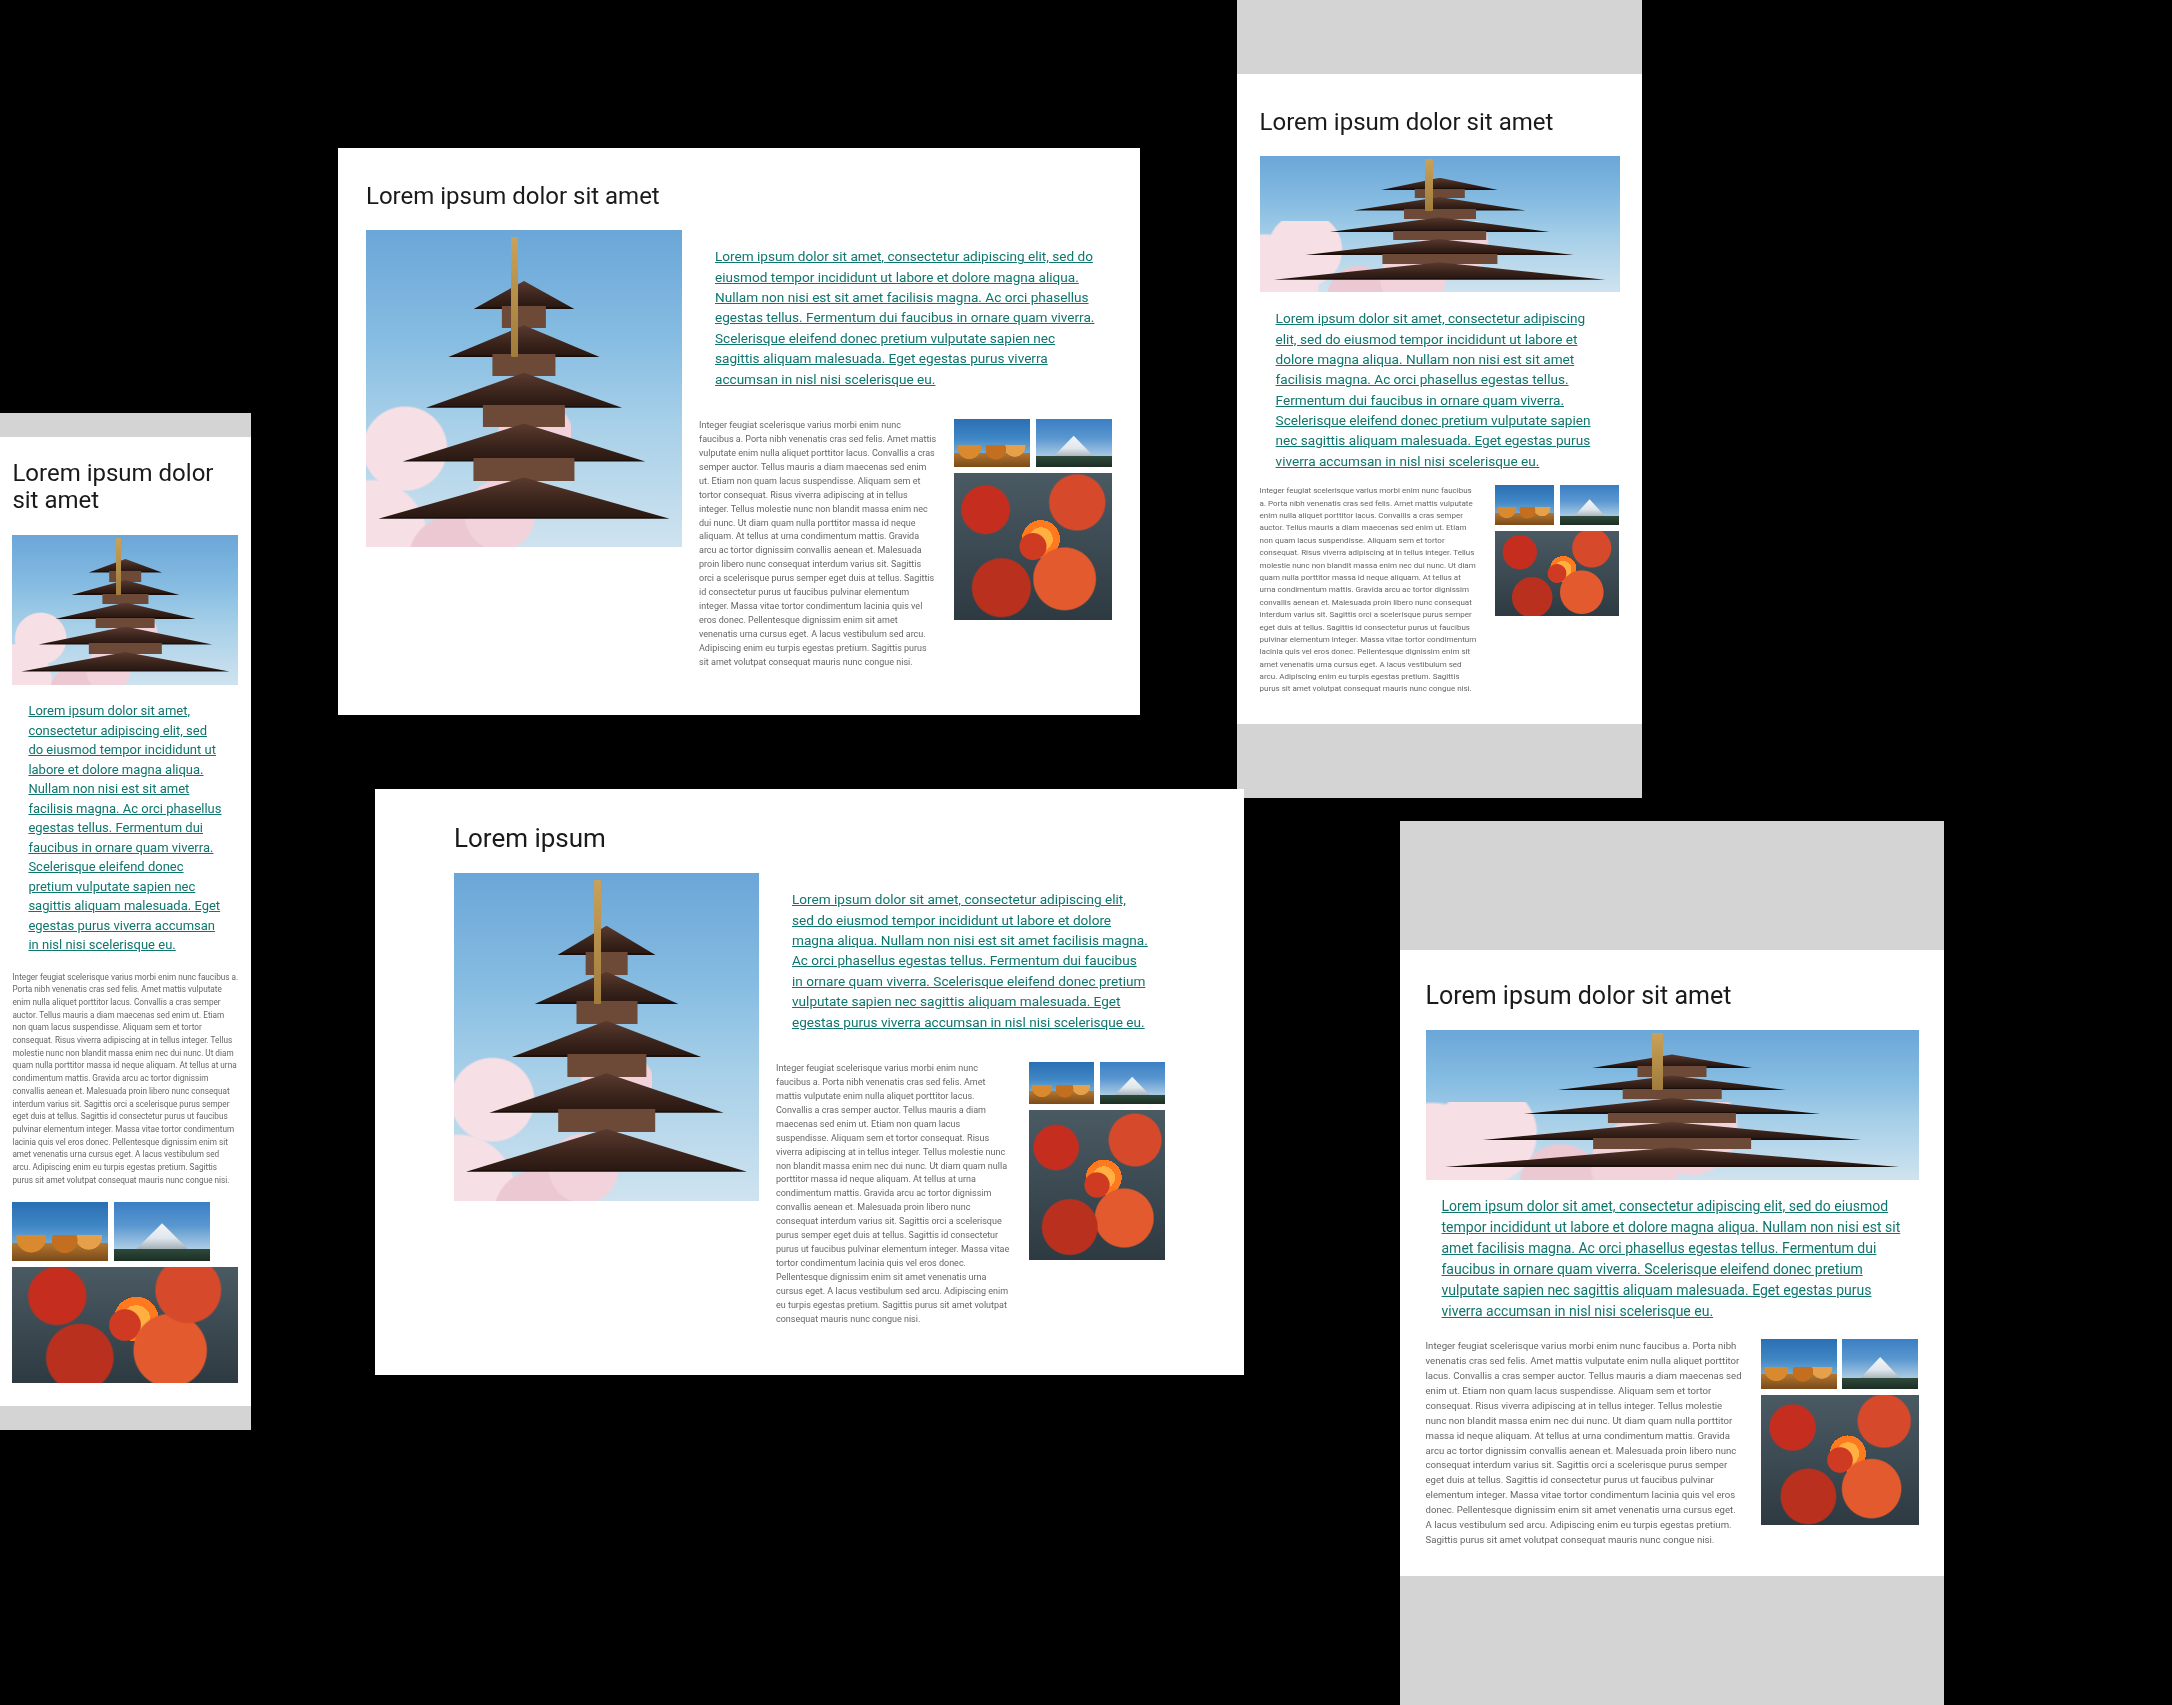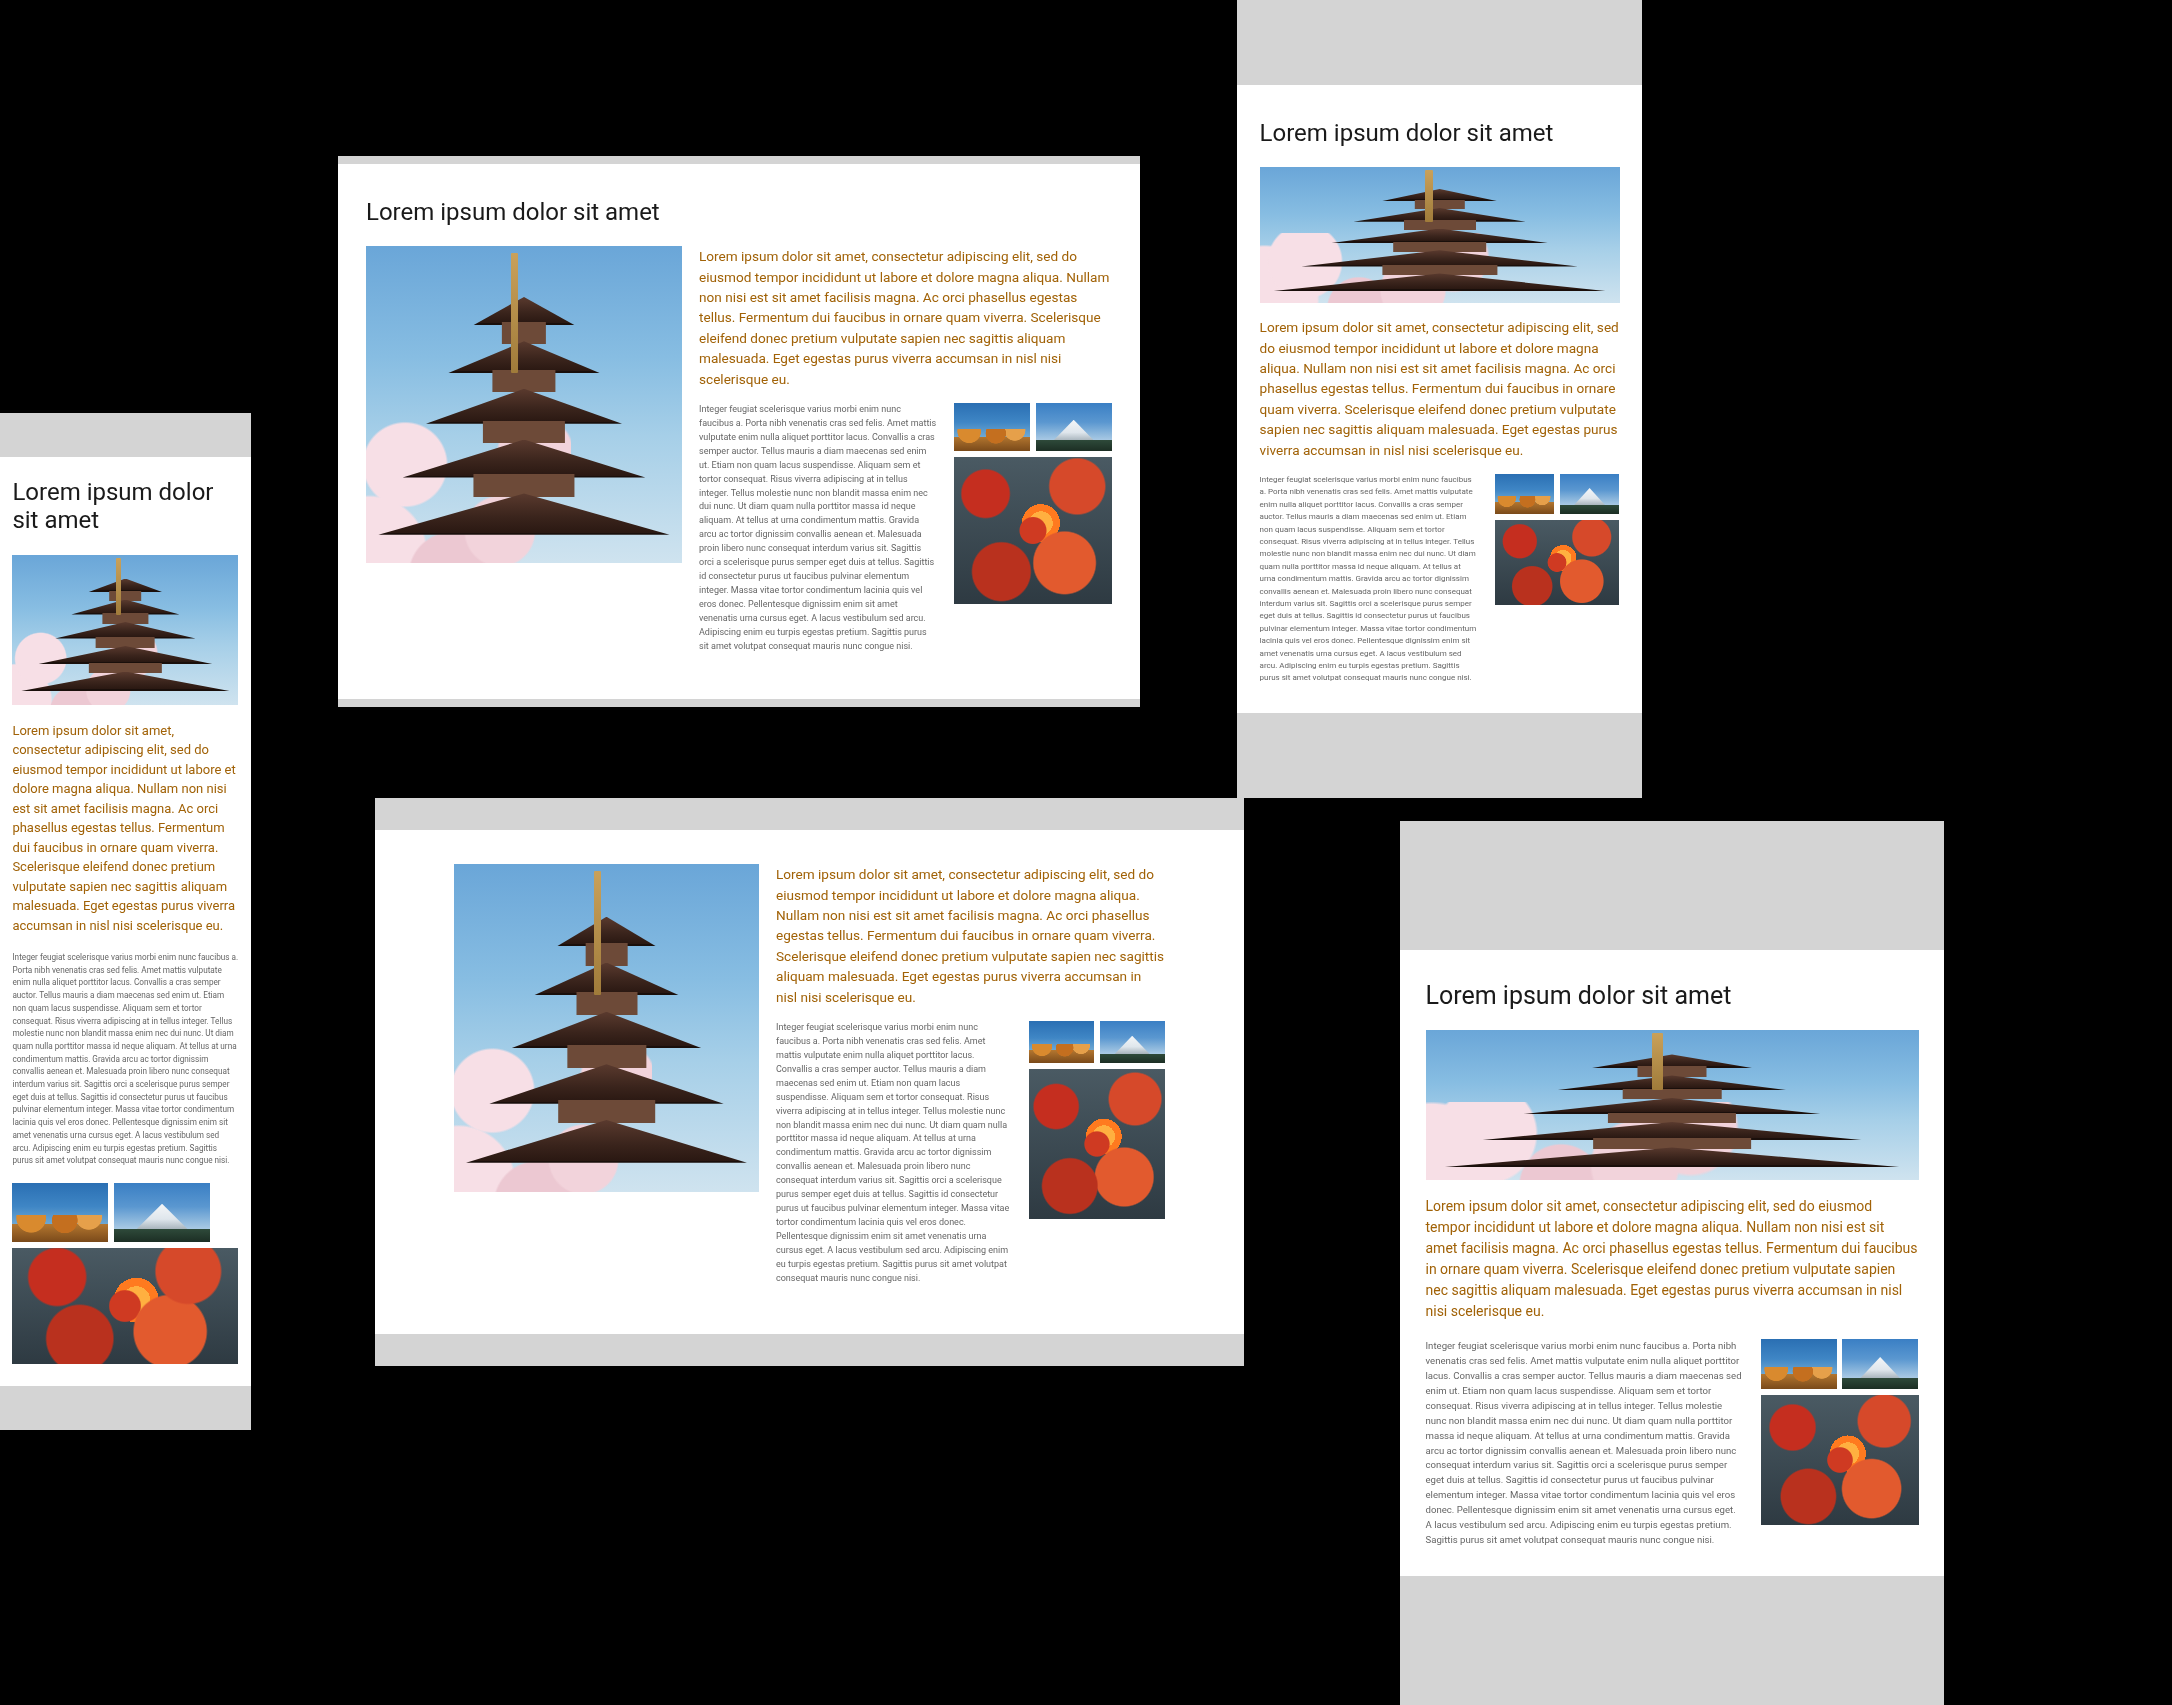--- a/index.html
+++ b/index.html
@@ -34,22 +34,23 @@
   .hero-row {
     display: flex;
     gap: 17px;
     margin-bottom: 17px;
   }
   .hero-col { display:block; }
   .hero-img-slot { flex-shrink: 0; }
   .lead {
     font-size: 13.6px;
     line-height: 1.5;
-    margin: 0;
-    color: #a16207;
+    margin: 16px;
+    color: #0f766e;
+    text-decoration: underline;
   }
   .bottom-row {
     display: flex;
     gap: 17px;
   }
   .fine {
     font-size: 9px;
     line-height: 1.55;
     color: #666;
     margin: 0;
@@ -269,20 +270,21 @@
           <span class="img fuji" style="width:59px;height:40px;"></span>
         </div>
         <span class="img maple" style="width:124px;height:85px;"></span>
       </div>
     </div>
   </div>
 </div>
 
 <div class="panel" id="p4">
   <div class="card" style="padding:34px 79px 31px 79px;">
+    <h1 class="title">Lorem ipsum</h1>
     <div class="hero-row">
       <div class="img pagoda hero-img-slot" style="width:305px;height:328px;">
         <span class="roof r1"></span>
           <span class="wall w1"></span>
         <span class="roof r2"></span>
           <span class="wall w2"></span>
         <span class="roof r3"></span>
           <span class="wall w3"></span>
         <span class="roof r4"></span>
           <span class="wall w4"></span>

